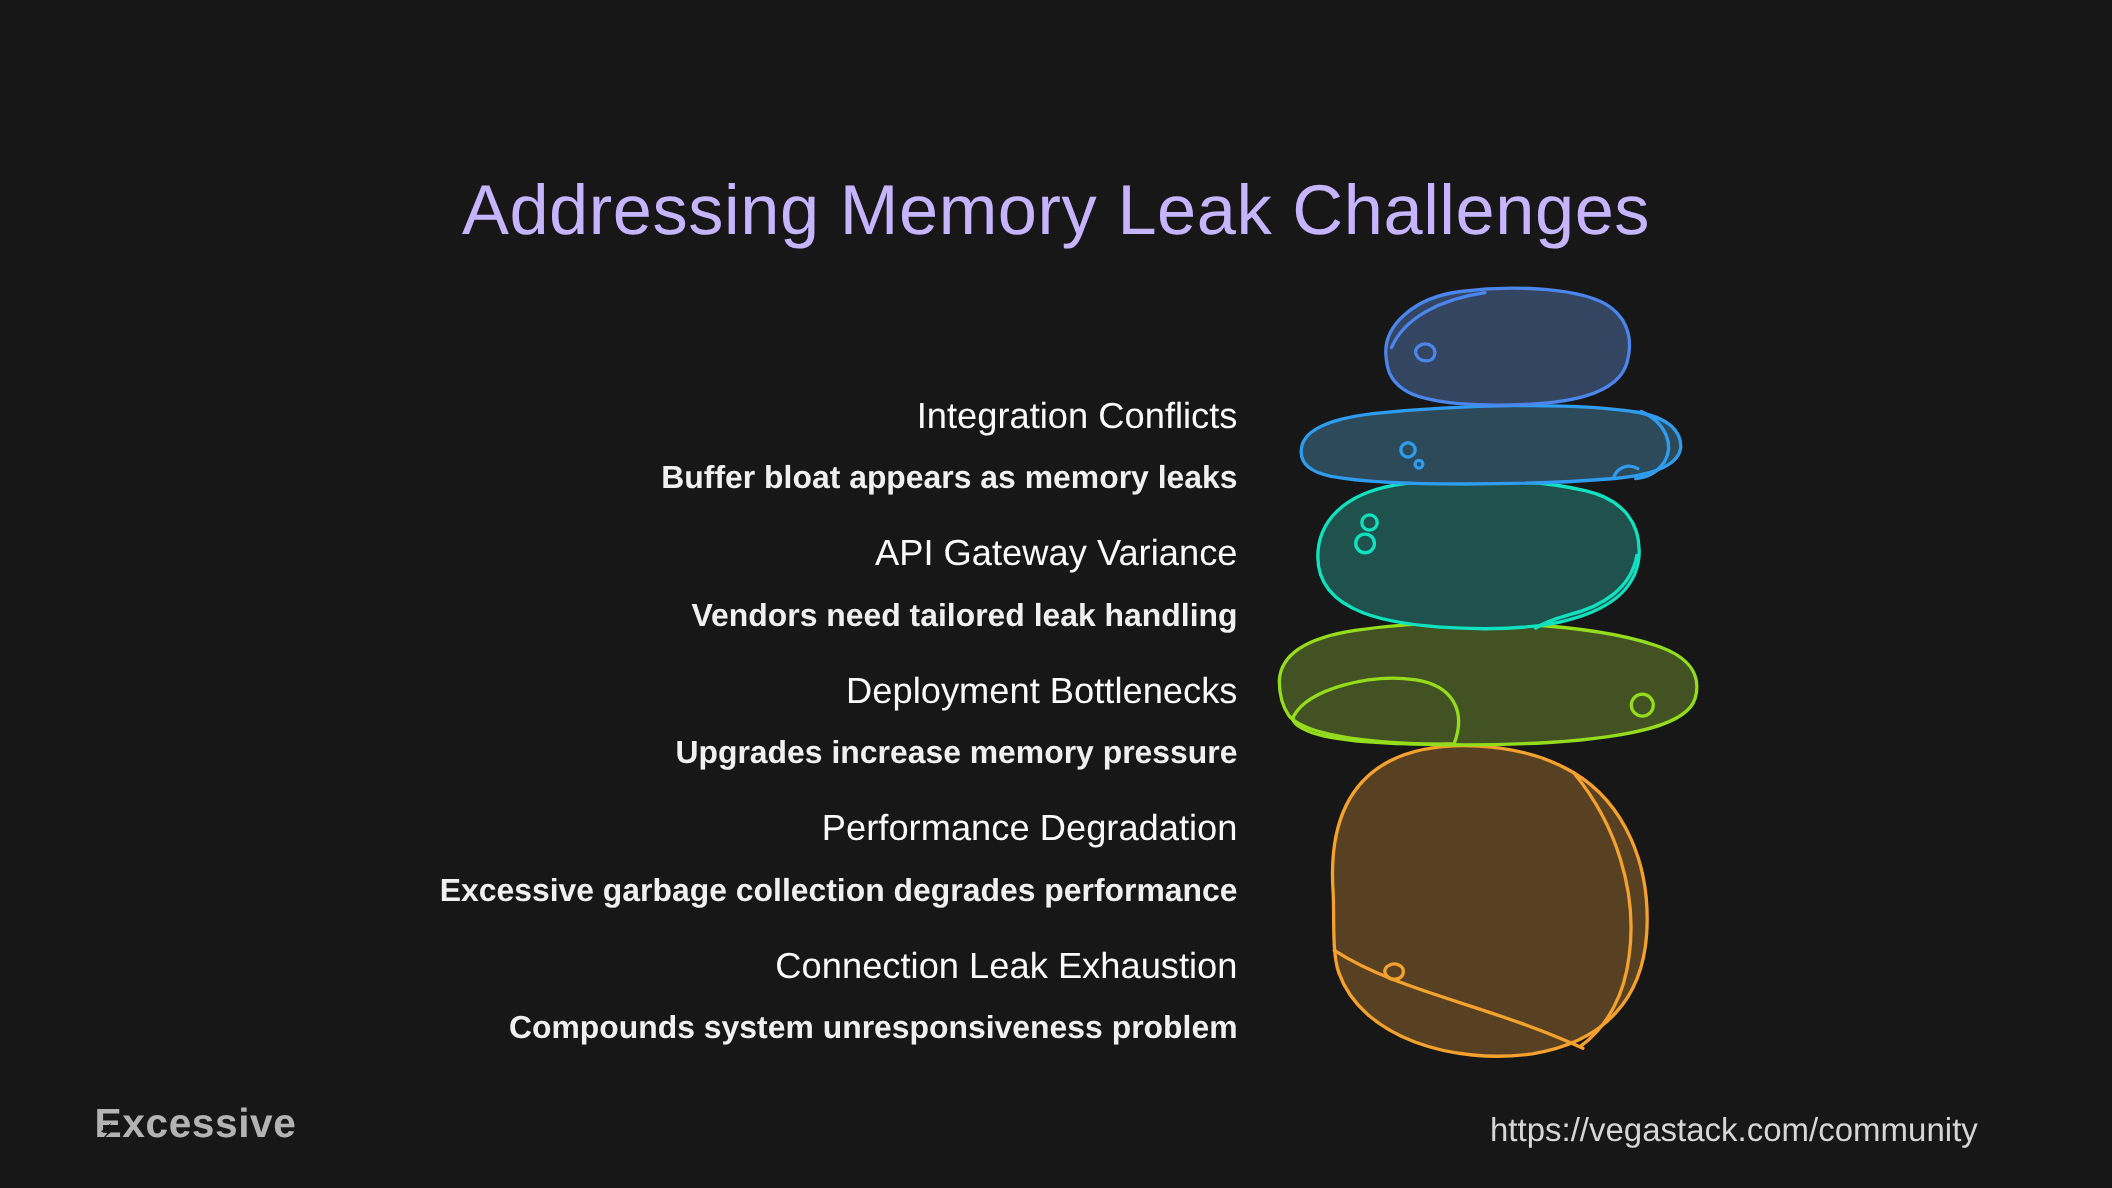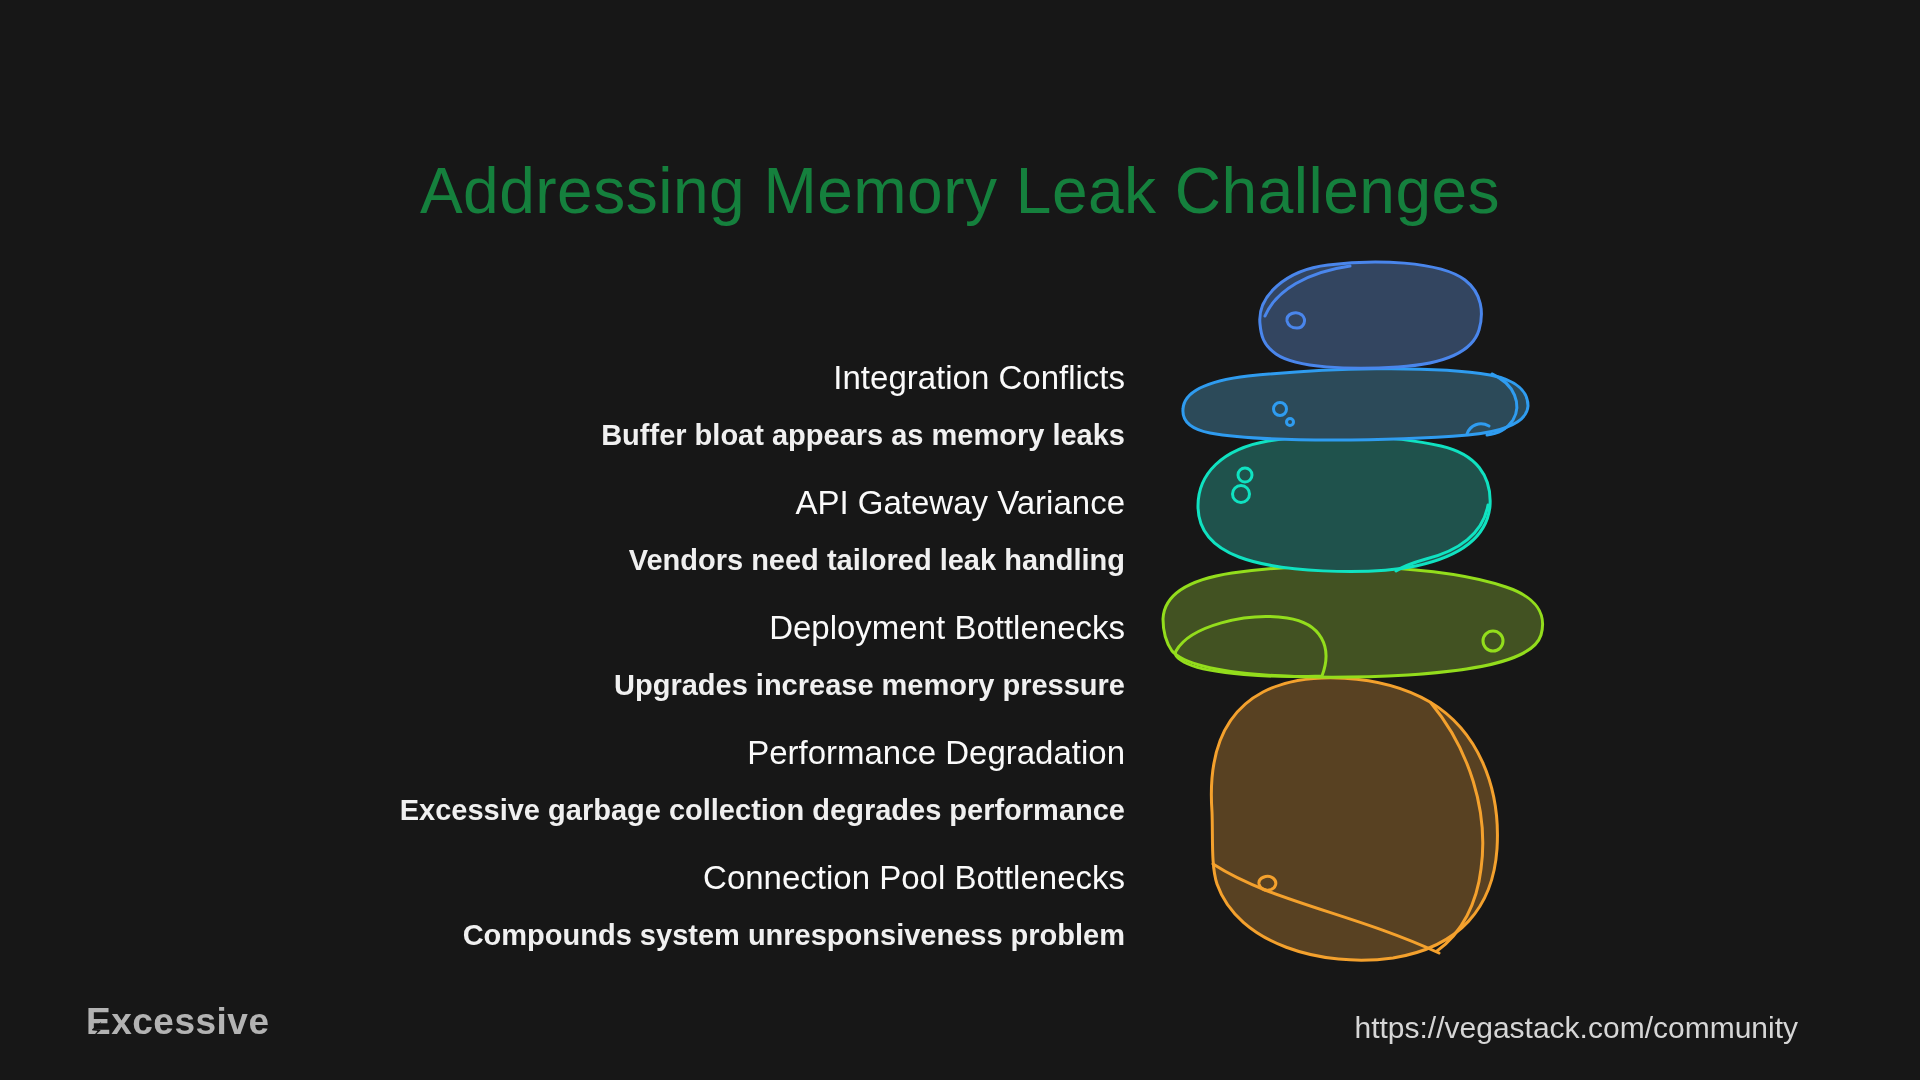--- a/index.html
+++ b/index.html
@@ -13,21 +13,21 @@
   }
   .slide { position: absolute; inset: 0; }
 
   .title {
     position: absolute;
     top: 113px; left: 0; right: 0;
     text-align: center;
     font-size: 64px;
     line-height: 70px;
     font-weight: 400;
-    color: #15803d;
+    color: #c4b5fd;
     letter-spacing: 0.5px;
   }
 
   .challenge-column {
     position: absolute;
     top: 330px;
     right: 795px;
     text-align: right;
     white-space: nowrap;
   }
@@ -101,21 +101,21 @@
     </div>
     <div class="challenge-item">
       <div class="challenge-heading">Deployment Bottlenecks</div>
       <div class="challenge-desc">Upgrades increase memory pressure</div>
     </div>
     <div class="challenge-item">
       <div class="challenge-heading">Performance Degradation</div>
       <div class="challenge-desc">Excessive garbage collection degrades performance</div>
     </div>
     <div class="challenge-item">
-      <div class="challenge-heading">Connection Pool Bottlenecks</div>
+      <div class="challenge-heading">Connection Leak Exhaustion</div>
       <div class="challenge-desc">Compounds system unresponsiveness problem</div>
     </div>
   </div>
 
   <svg class="stones-svg" viewBox="0 0 420 720" aria-hidden="true">
 
     <g stroke="#f4a12d">
       <path d="M62,562 C58,506 73,463 113,442 C156,420 232,424 280,452 C327,480 351,536 347,599 C343,657 310,697 243,708 C172,718 88,694 67,634 C61,616 63,588 62,562 Z" fill="#584122"></path>
       <path class="crease" d="M281,453 C319,499 339,561 331,619 C327,653 312,683 287,701"></path>
       <path class="crease" d="M63,614 C122,652 202,663 289,703"></path>

